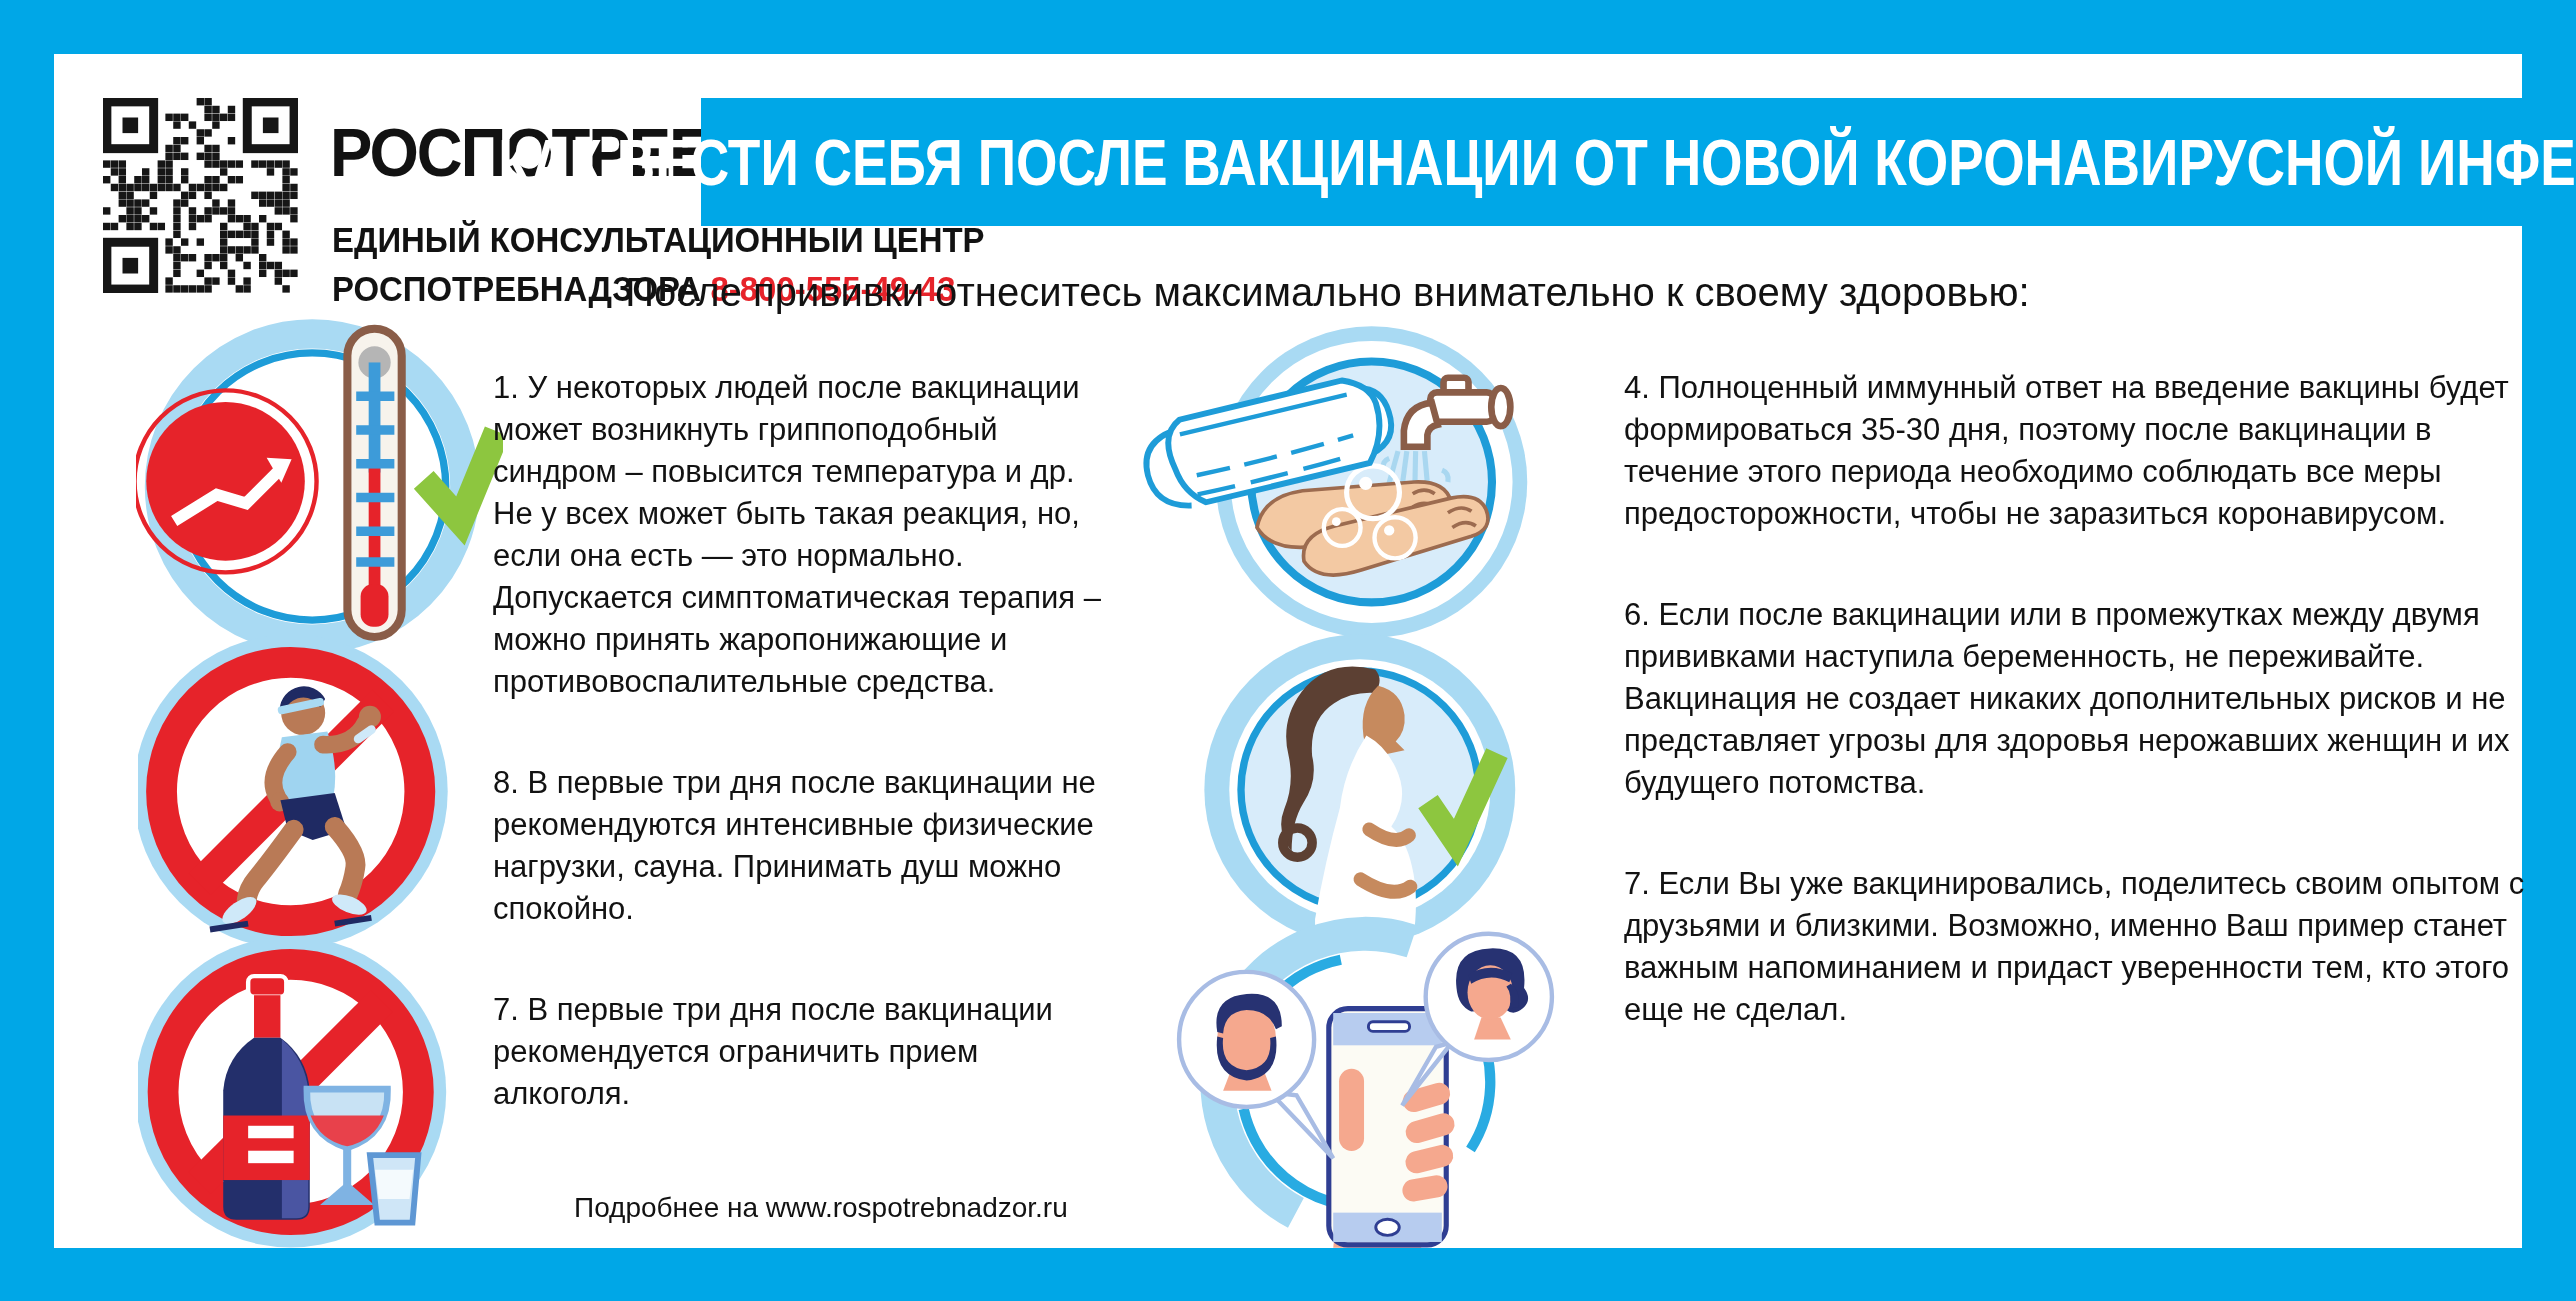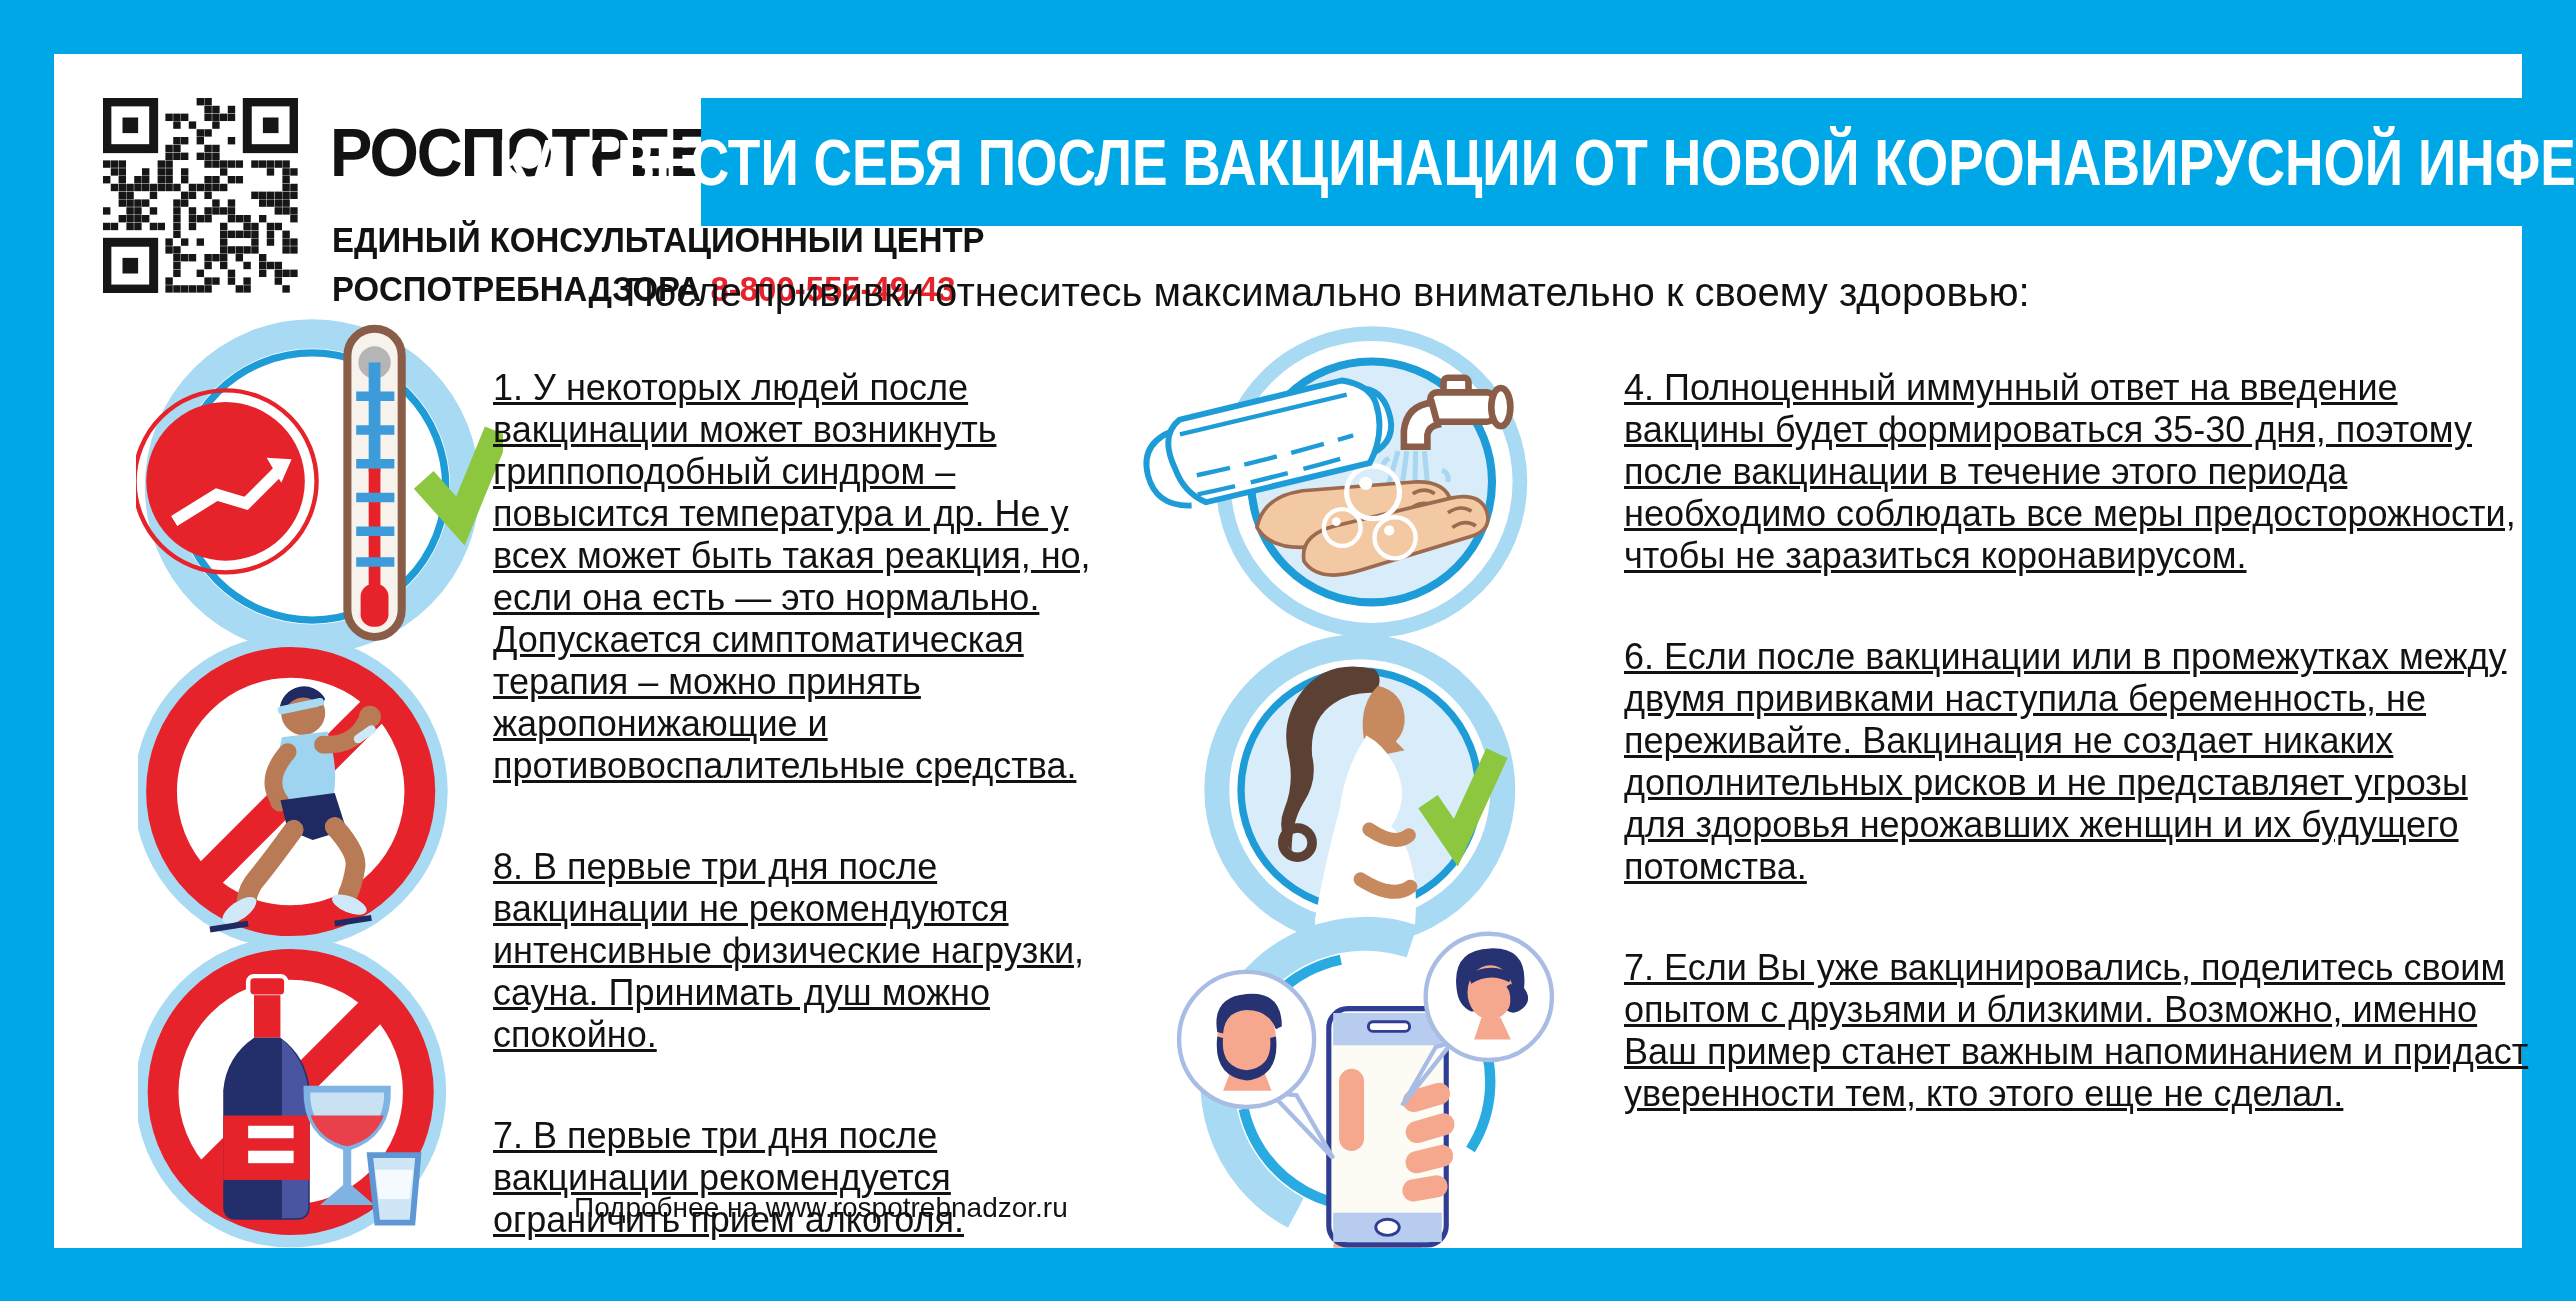--- a/index.html
+++ b/index.html
@@ -42,21 +42,21 @@
   .title-bar span{
     color:#fff;font-weight:bold;font-size:65px;white-space:nowrap;
     transform:scaleX(0.82);letter-spacing:0px;
   }
 
   .subtitle{
     position:absolute;left:54px;top:270px;width:2469px;text-align:center;
     font-size:40px;color:var(--ink);padding-left:39px;
   }
 
-  .col{position:absolute;font-size:36px;line-height:42px;color:var(--ink);text-decoration:underline;}
+  .col{position:absolute;font-size:31px;line-height:42px;color:var(--ink);}
   .col p{margin:0 0 59px 0;}
   .col-left{left:493px;top:367px;width:614px;}
   .col-right{left:1624px;top:367px;width:913px;}
 
   .footer-note{position:absolute;left:574px;top:1192px;font-size:28px;color:var(--ink);}
 
   .icon{position:absolute;}
   .ic1{left:136px;top:314px;width:367px;height:345px;}
   .ic2{left:138px;top:636px;width:345px;height:317px;}
   .ic3{left:138px;top:938px;width:345px;height:311px;}

